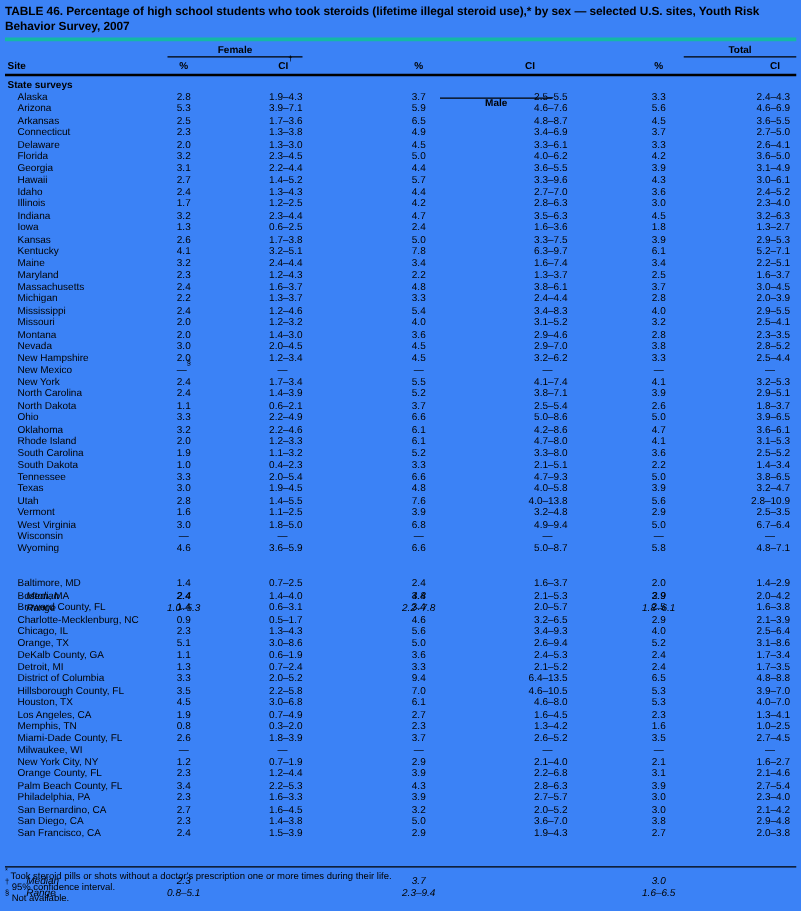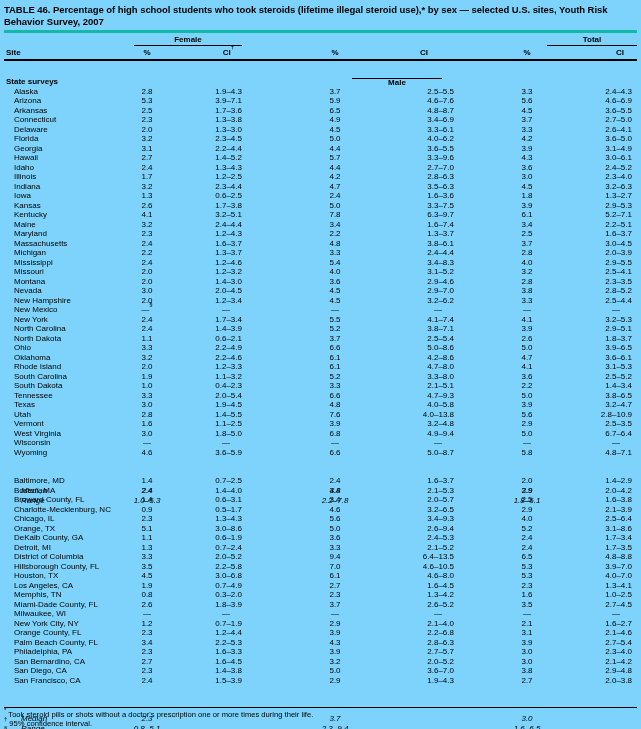--- a/index.html
+++ b/index.html
@@ -1,18 +1,18 @@
 <!DOCTYPE html>
 <html><head>
 <meta charset="utf-8">
 <style>
   html,body{margin:0;padding:0;background:#fff;}
   *{box-sizing:border-box;}
   .page{
-    width:641px;height:729px;background:#7dd3fc;color:#000;
+    width:641px;height:729px;background:#3b82f6;color:#000;
     font-family:"Liberation Sans","DejaVu Sans",sans-serif;
     padding:4px 4px 0 4px;overflow:hidden;
   }
   .title{
     font-weight:bold;font-size:9.5px;line-height:11.5px;letter-spacing:-0.05px;
     margin-bottom:3px;width:633px;
   }
   .header-block{border-top:3px solid #14b8a6;border-bottom:2px solid #000;padding-top:2px;}
   .group-row{display:flex;height:11px;font-size:8px;line-height:10px;font-weight:bold;}
   .gspacer{width:118px;}
@@ -30,21 +30,21 @@
   .ci.m{width:94px;}
   .ci.t{width:80px;}
   .pct.m{margin-left:68px;}
   .pct.t{margin-left:48px;}
   .ci.dashr{padding-right:12px;}
   .hf{padding-right:8px;}
   .hm{padding-right:26px;}
   .ht{padding-right:8px;}
   .section-label{font-weight:bold;padding-left:2px;}
   .section-gap{margin-top:5px;}
-  .tbody{padding-top:16px;}
+  .tbody{padding-top:2px;}
   .stat-row .cell{font-style:italic;margin-top:29px;}
   .stat-label{padding-left:17px;}
   sup{font-size:6px;position:relative;top:-2px;line-height:0;}
   .footnotes{
     border-top:1.5px solid #000;margin-top:3px;padding-top:2px;
     font-size:7.6px;line-height:9px;
   }
   .fn sup{margin-right:2px;top:-1.5px;}
 </style>
 </head>

